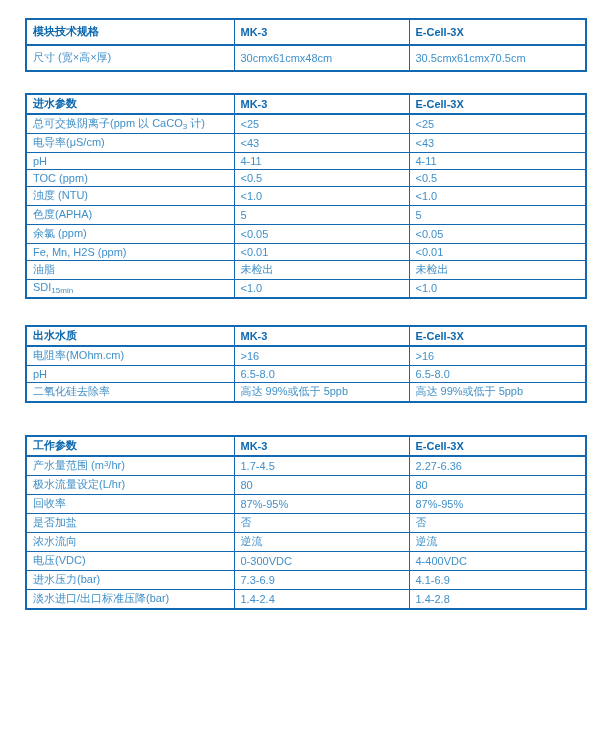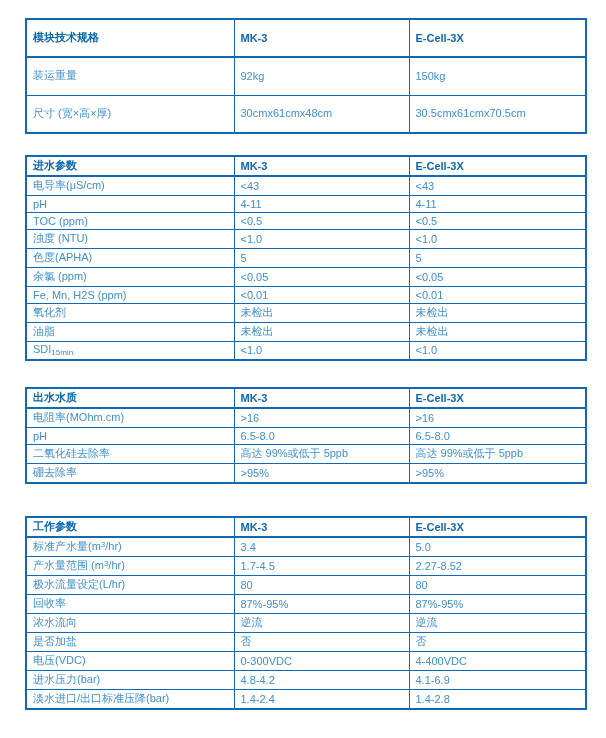--- a/index.html
+++ b/index.html
@@ -34,21 +34,21 @@
     vertical-align:middle;
     white-space:nowrap;
     overflow:hidden;
   }
   table.tbl th{
     color:var(--head-text);
     font-weight:bold;
     border-bottom-width:2px;
   }
   table.tbl td{ color:var(--body-text); }
-  table.t1 tr{ height:38px; }
+  table.t1 tr{ height:26px; }
   table.t2 tr, table.t3 tr, table.t4 tr{ height:17px;border-radius:7px; }
   table.t2{ margin-top:21px; }
   table.t3{ margin-top:26px; }
   table.t4{ margin-top:32px; }
   sub{ font-size:8px; vertical-align:-2px; }
   sup{ font-size:8px; vertical-align:3px; }
 </style>
 </head>
 <body>
 
@@ -62,25 +62,20 @@
         </colgroup>
         <thead>
           <tr>
             <th>模块技术规格</th>
             <th>MK-3</th>
             <th>E-Cell-3X</th>
           </tr>
         </thead>
         <tbody>
           <tr>
-            <td>装运重量</td>
-            <td>92kg</td>
-            <td>150kg</td>
-          </tr>
-          <tr>
             <td>尺寸 (宽×高×厚)</td>
             <td>30cmx61cmx48cm</td>
             <td>30.5cmx61cmx70.5cm</td>
           </tr>
         </tbody>
       </table>
       <table class="tbl t2">
         <colgroup>
           <col class="c1">
           <col class="c2">
@@ -88,20 +83,25 @@
         </colgroup>
         <thead>
           <tr>
             <th>进水参数</th>
             <th>MK-3</th>
             <th>E-Cell-3X</th>
           </tr>
         </thead>
         <tbody>
           <tr>
+            <td>总可交换阴离子(ppm 以 CaCO<sub>3</sub> 计)</td>
+            <td>&lt;25</td>
+            <td>&lt;25</td>
+          </tr>
+          <tr>
             <td>电导率(μS/cm)</td>
             <td>&lt;43</td>
             <td>&lt;43</td>
           </tr>
           <tr>
             <td>pH</td>
             <td>4-11</td>
             <td>4-11</td>
           </tr>
           <tr>
@@ -123,25 +123,20 @@
             <td>余氯 (ppm)</td>
             <td>&lt;0.05</td>
             <td>&lt;0.05</td>
           </tr>
           <tr>
             <td>Fe, Mn, H2S (ppm)</td>
             <td>&lt;0.01</td>
             <td>&lt;0.01</td>
           </tr>
           <tr>
-            <td>氧化剂</td>
-            <td>未检出</td>
-            <td>未检出</td>
-          </tr>
-          <tr>
             <td>油脂</td>
             <td>未检出</td>
             <td>未检出</td>
           </tr>
           <tr>
             <td>SDI<sub>15min</sub></td>
             <td>&lt;1.0</td>
             <td>&lt;1.0</td>
           </tr>
         </tbody>
@@ -168,79 +163,69 @@
           <tr>
             <td>pH</td>
             <td>6.5-8.0</td>
             <td>6.5-8.0</td>
           </tr>
           <tr>
             <td>二氧化硅去除率</td>
             <td>高达 99%或低于 5ppb</td>
             <td>高达 99%或低于 5ppb</td>
           </tr>
-          <tr>
-            <td>硼去除率</td>
-            <td>&gt;95%</td>
-            <td>&gt;95%</td>
-          </tr>
         </tbody>
       </table>
       <table class="tbl t4">
         <colgroup>
           <col class="c1">
           <col class="c2">
           <col class="c3">
         </colgroup>
         <thead>
           <tr>
             <th>工作参数</th>
             <th>MK-3</th>
             <th>E-Cell-3X</th>
           </tr>
         </thead>
         <tbody>
-          <tr>
-            <td>标准产水量(m<sup>3</sup>/hr)</td>
-            <td>3.4</td>
-            <td>5.0</td>
-          </tr>
           <tr>
             <td>产水量范围 (m<sup>3</sup>/hr)</td>
             <td>1.7-4.5</td>
-            <td>2.27-8.52</td>
+            <td>2.27-6.36</td>
           </tr>
           <tr>
             <td>极水流量设定(L/hr)</td>
             <td>80</td>
             <td>80</td>
           </tr>
           <tr>
             <td>回收率</td>
             <td>87%-95%</td>
             <td>87%-95%</td>
           </tr>
           <tr>
+            <td>是否加盐</td>
+            <td>否</td>
+            <td>否</td>
+          </tr>
+          <tr>
             <td>浓水流向</td>
             <td>逆流</td>
             <td>逆流</td>
           </tr>
           <tr>
-            <td>是否加盐</td>
-            <td>否</td>
-            <td>否</td>
-          </tr>
-          <tr>
             <td>电压(VDC)</td>
             <td>0-300VDC</td>
             <td>4-400VDC</td>
           </tr>
           <tr>
             <td>进水压力(bar)</td>
-            <td>4.8-4.2</td>
+            <td>7.3-6.9</td>
             <td>4.1-6.9</td>
           </tr>
           <tr>
             <td>淡水进口/出口标准压降(bar)</td>
             <td>1.4-2.4</td>
             <td>1.4-2.8</td>
           </tr>
         </tbody>
       </table>
     </section>

